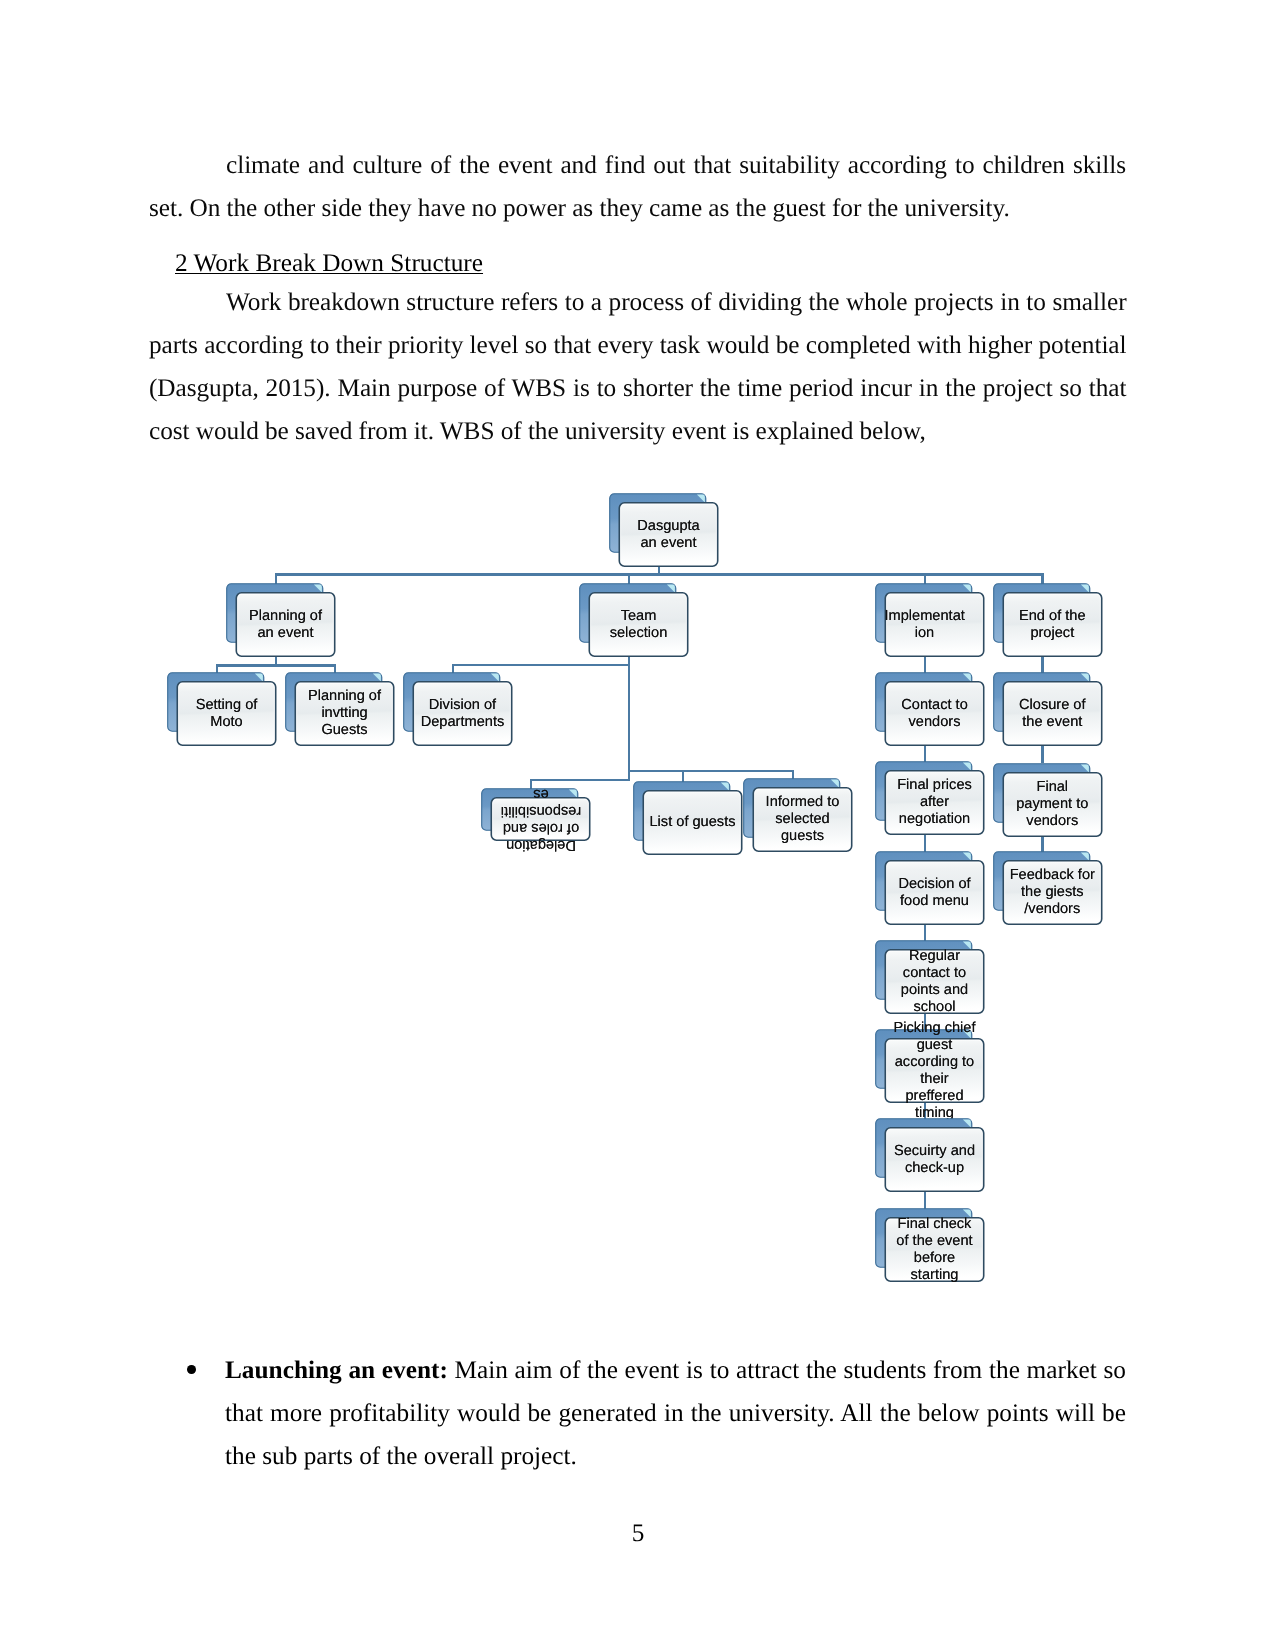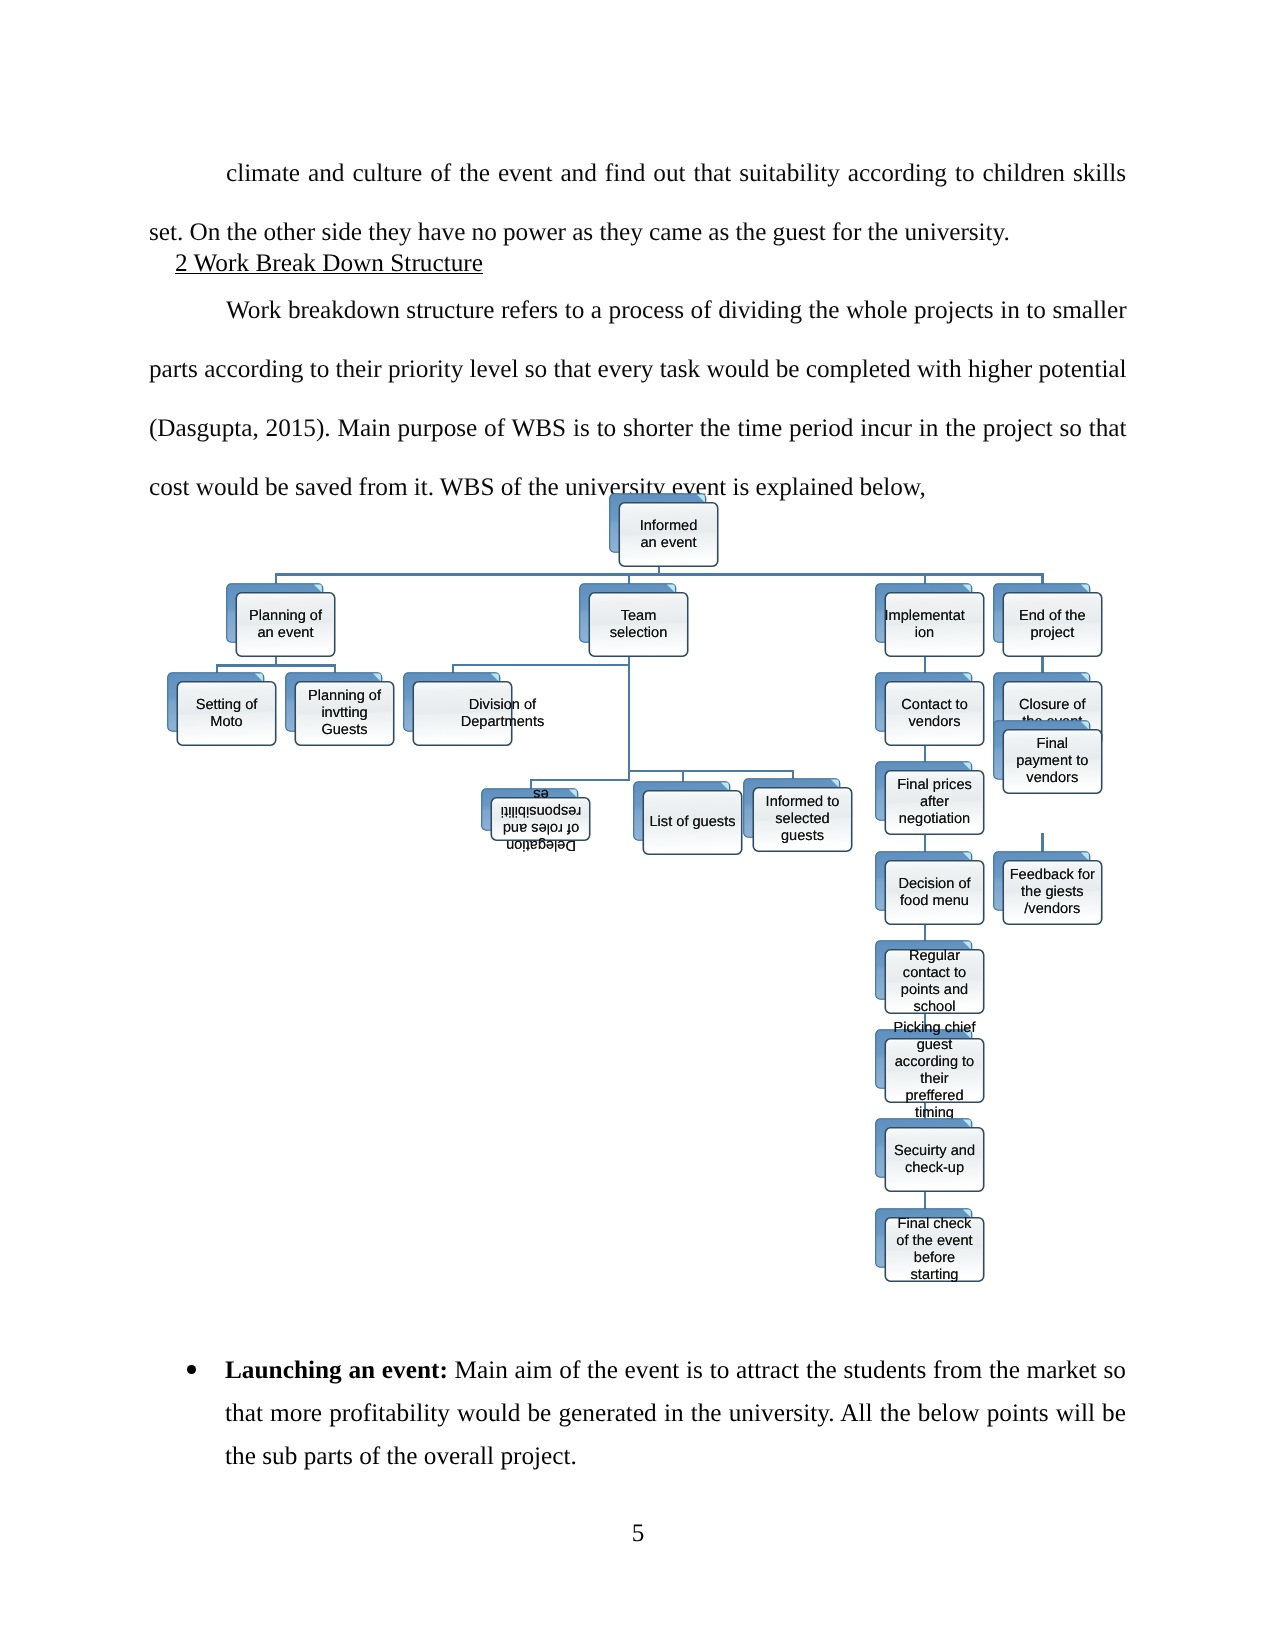--- a/index.html
+++ b/index.html
@@ -2,21 +2,21 @@
 <html><head>
 <meta charset="utf-8">
 <style>
   html,body{margin:0;padding:0;background:#ffffff;}
   body{width:1275px;height:1650px;position:relative;overflow:hidden;
        font-family:"Liberation Serif",serif;color:#000000;
        -webkit-font-smoothing:antialiased;text-rendering:geometricPrecision;}
   .page{position:absolute;left:0;top:0;width:1275px;height:1650px;}
 
   
-  .para{position:absolute;font-size:25.3px;line-height:59px;letter-spacing:-0.06px;
+  .para{position:absolute;font-size:25.3px;line-height:43px;letter-spacing:-0.06px;
         text-align:justify;text-justify:inter-word;color:#0a0a0a;}
   .indent{display:inline-block;width:77px;}
   .heading{position:absolute;font-size:25.3px;line-height:43.3px;
            text-decoration:underline;text-underline-offset:2px;
            text-decoration-thickness:1.4px;white-space:nowrap;margin-left:26px;}
   .bulletpara{position:absolute;font-size:25.3px;line-height:43.3px;
               text-align:justify;}
   .bulletpara b{font-weight:bold;}
   .bulletdot{position:absolute;width:8.8px;height:8.8px;border-radius:50%;
              background:#000;font-size:0;}
@@ -101,21 +101,21 @@
       <div class="lineV" style="left: 1041.3px; top: 833px; width: 2.8px; height: 19px;"></div>
       <div class="node" style="left: 609px; top: 493px; width: 111.5px; height: 76px;">
         <svg width="111.5" height="76" viewBox="0 0 111.5 76">
           <rect x="0.7" y="0.7" width="96.1" height="58.6" rx="4.5" ry="4.5" fill="url(#shGrad)" stroke="#3a6c97" stroke-width="1.1"></rect>
           <path d="M 87.9 1.6 L 94.3 1.6 A 3 3 0 0 1 95.9 4.2 L 95.9 9.6 Z" fill="#b9e8f2"></path>
           <rect x="10.3" y="9.8" width="98.4" height="63.4" rx="5.2" ry="5.2" fill="url(#fcGrad)" stroke="#2e4b61" stroke-width="1.6"></rect>
           <rect x="12.1" y="11.6" width="94.8" height="59.8" rx="4" ry="4" fill="url(#fcInner)"></rect>
         </svg>
         <div class="labelwrap" style="left: 9.5px; top: 9px; width: 100px; height: 65px;">
           <div class="label">
-            <div>Informed</div>
+            <div>Dasgupta</div>
             <div>an event</div>
           </div>
         </div>
       </div>
       <div class="node" style="left: 226px; top: 583px; width: 111.5px; height: 76px;">
         <svg width="111.5" height="76" viewBox="0 0 111.5 76">
           <rect x="0.7" y="0.7" width="96.1" height="58.6" rx="4.5" ry="4.5" fill="url(#shGrad)" stroke="#3a6c97" stroke-width="1.1"></rect>
           <path d="M 87.9 1.6 L 94.3 1.6 A 3 3 0 0 1 95.9 4.2 L 95.9 9.6 Z" fill="#b9e8f2"></path>
           <rect x="10.3" y="9.8" width="98.4" height="63.4" rx="5.2" ry="5.2" fill="url(#fcGrad)" stroke="#2e4b61" stroke-width="1.6"></rect>
           <rect x="12.1" y="11.6" width="94.8" height="59.8" rx="4" ry="4" fill="url(#fcInner)"></rect>
@@ -198,21 +198,21 @@
           </div>
         </div>
       </div>
       <div class="node" style="left: 403px; top: 672px; width: 111.5px; height: 76px;">
         <svg width="111.5" height="76" viewBox="0 0 111.5 76">
           <rect x="0.7" y="0.7" width="96.1" height="58.6" rx="4.5" ry="4.5" fill="url(#shGrad)" stroke="#3a6c97" stroke-width="1.1"></rect>
           <path d="M 87.9 1.6 L 94.3 1.6 A 3 3 0 0 1 95.9 4.2 L 95.9 9.6 Z" fill="#b9e8f2"></path>
           <rect x="10.3" y="9.8" width="98.4" height="63.4" rx="5.2" ry="5.2" fill="url(#fcGrad)" stroke="#2e4b61" stroke-width="1.6"></rect>
           <rect x="12.1" y="11.6" width="94.8" height="59.8" rx="4" ry="4" fill="url(#fcInner)"></rect>
         </svg>
-        <div class="labelwrap" style="left: 9.5px; top: 9px; width: 100px; height: 65px; padding-left: 40px;">
+        <div class="labelwrap" style="left: 9.5px; top: 9px; width: 100px; height: 65px;">
           <div class="label">
             <div>Division of</div>
             <div>Departments</div>
           </div>
         </div>
       </div>
       <div class="node flip" style="left: 481px; top: 787.6px; width: 111.5px; height: 55px;">
         <svg width="111.5" height="55" viewBox="0 0 111.5 55">
           <rect x="0.7" y="0.7" width="96.1" height="41.6" rx="4.5" ry="4.5" fill="url(#shGrad)" stroke="#3a6c97" stroke-width="1.1"></rect>
           <path d="M 87.9 1.6 L 94.3 1.6 A 3 3 0 0 1 95.9 4.2 L 95.9 9.6 Z" fill="#b9e8f2"></path>
@@ -370,21 +370,21 @@
           <rect x="10.3" y="9.8" width="98.4" height="63.4" rx="5.2" ry="5.2" fill="url(#fcGrad)" stroke="#2e4b61" stroke-width="1.6"></rect>
           <rect x="12.1" y="11.6" width="94.8" height="59.8" rx="4" ry="4" fill="url(#fcInner)"></rect>
         </svg>
         <div class="labelwrap" style="left: 9.5px; top: 9px; width: 100px; height: 65px;">
           <div class="label">
             <div>Closure of</div>
             <div>the event</div>
           </div>
         </div>
       </div>
-      <div class="node" style="left: 992.8px; top: 720px; width: 111.5px; height: 76px;">
+      <div class="node" style="left: 992.8px; top: 763px; width: 111.5px; height: 76px;">
         <svg width="111.5" height="76" viewBox="0 0 111.5 76">
           <rect x="0.7" y="0.7" width="96.1" height="58.6" rx="4.5" ry="4.5" fill="url(#shGrad)" stroke="#3a6c97" stroke-width="1.1"></rect>
           <path d="M 87.9 1.6 L 94.3 1.6 A 3 3 0 0 1 95.9 4.2 L 95.9 9.6 Z" fill="#b9e8f2"></path>
           <rect x="10.3" y="9.8" width="98.4" height="63.4" rx="5.2" ry="5.2" fill="url(#fcGrad)" stroke="#2e4b61" stroke-width="1.6"></rect>
           <rect x="12.1" y="11.6" width="94.8" height="59.8" rx="4" ry="4" fill="url(#fcInner)"></rect>
         </svg>
         <div class="labelwrap" style="left: 9.5px; top: 9px; width: 100px; height: 65px;">
           <div class="label">
             <div>Final</div>
             <div>payment to</div>

